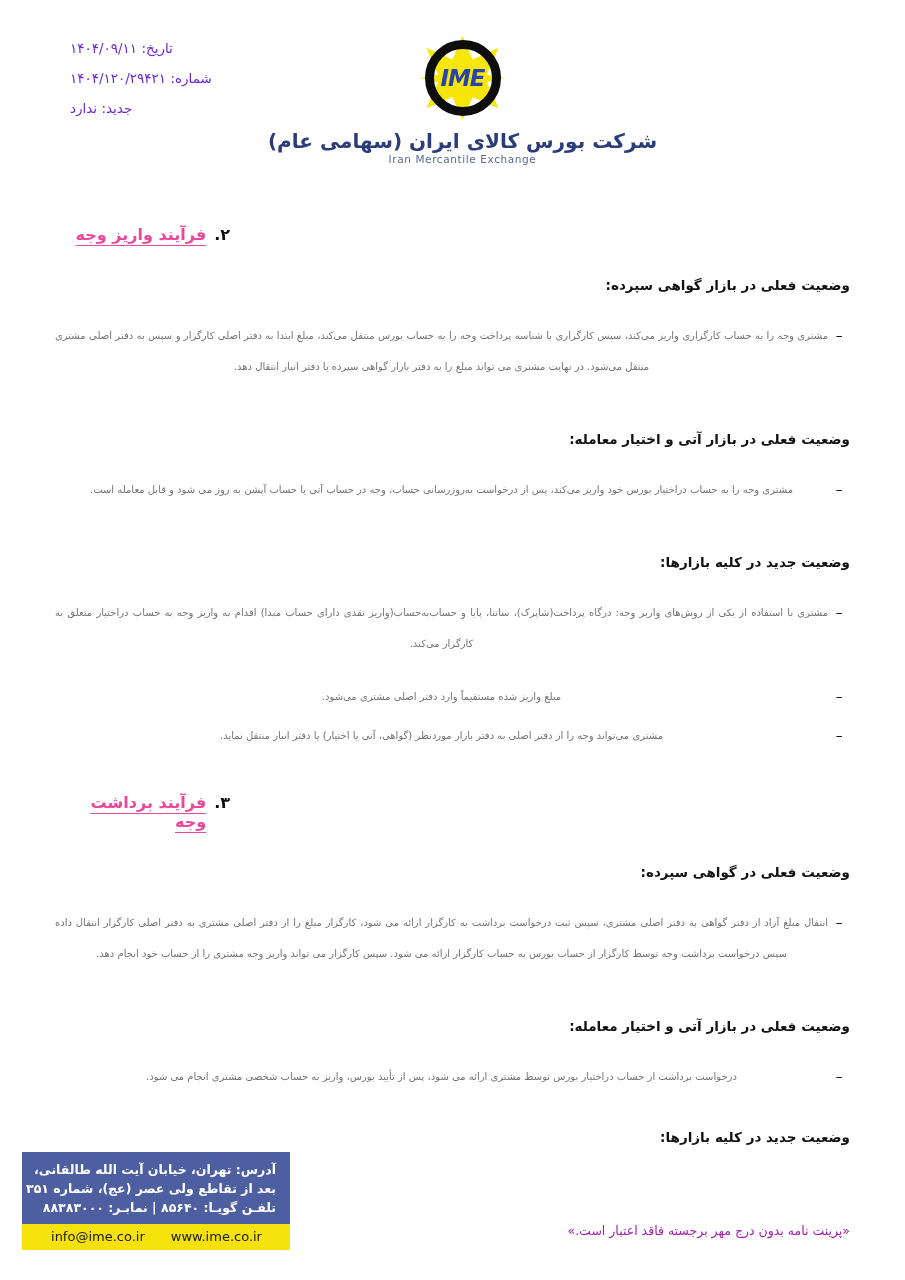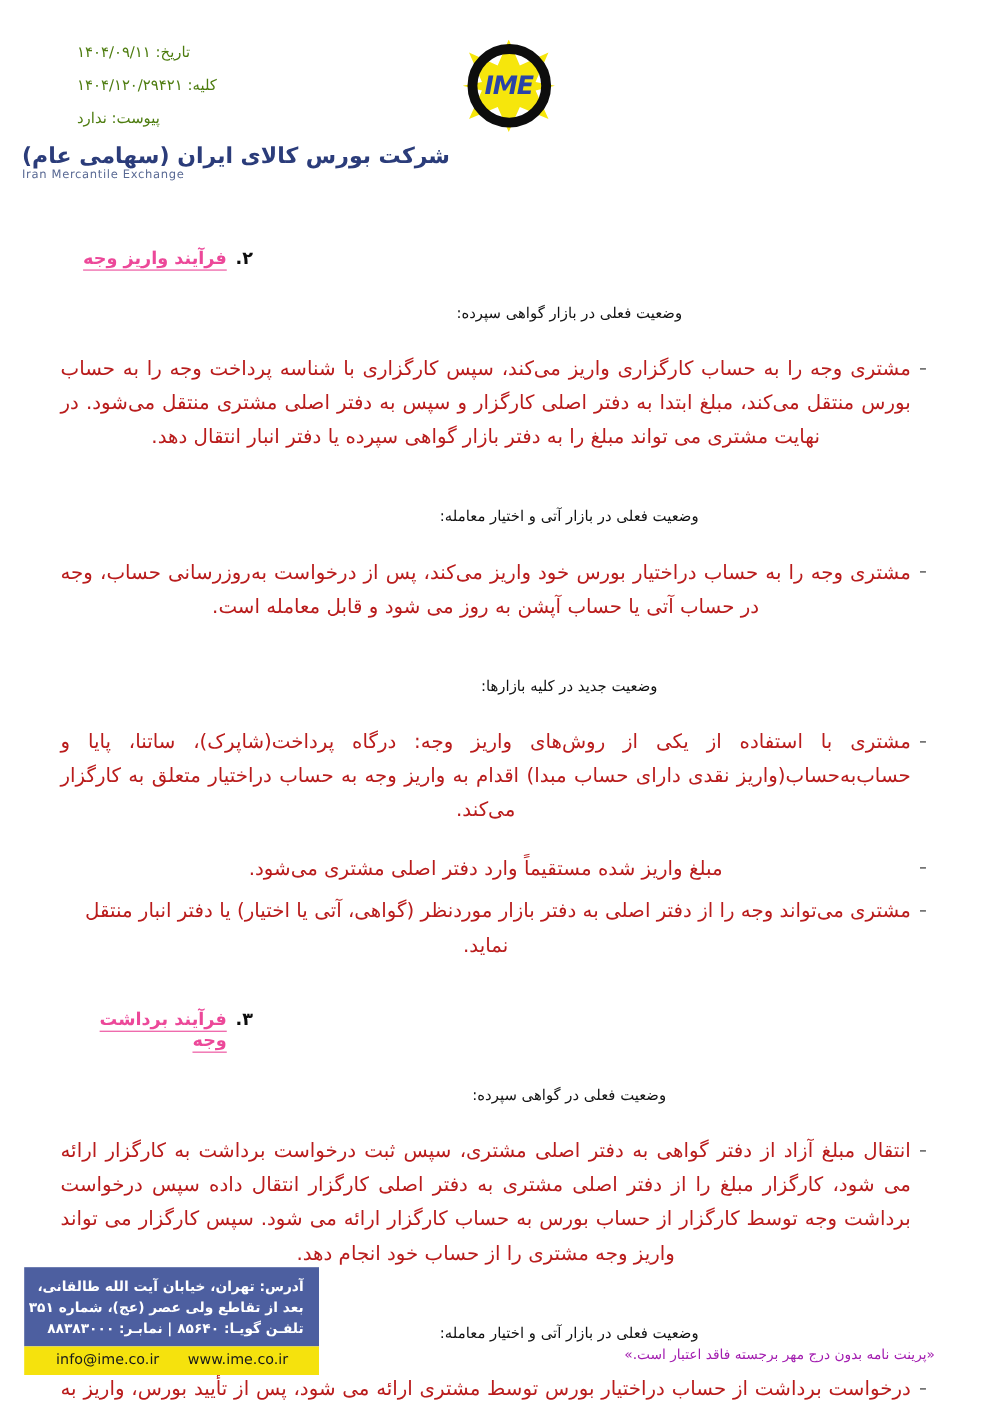--- a/index.html
+++ b/index.html
@@ -29,32 +29,32 @@
     position: absolute;
     top: 33px;
     left: 70px;
     width: 230px;
     text-align: left;
     direction: rtl;
   }
   .meta-line {
     font-size: 13.5px;
     line-height: 30px;
-    color: #4d7c0f;
+    color: #6d28d9;
     white-space: nowrap;
     text-align: left;
   }
   .meta-line .meta-value { font-weight: 400; }
 
   .logo-block {
     position: absolute;
     top: 32px;
     left: 0;
     width: 905px;
-    text-align: left;
+    text-align: center;
     pointer-events: none;
     padding-left: 20px;
   }
   .logo-mark {
     position: relative;
     width: 98px;
     height: 92px;
     margin: 0 auto 6px auto;
   }
   .logo-star {
@@ -143,47 +143,48 @@
     text-underline-offset: 5px;
     text-decoration-thickness: 1.3px;
   }
   .section-head.sec-2 { padding-right: 620px; }
   .section-head.sec-3 { padding-right: 620px; }
 
   .subhead {
     font-size: 13.5px;
     color: #121212;
     line-height: 26px;
-    text-align: center;
+    text-align: right;
     direction: rtl;
     margin: 0 0 22px 0;
     padding-left: 130px;
+    font-weight: bold;
   }
   .subhead.tight { margin-bottom: 18px; }
 
   .bullet {
     display: flex;
     flex-direction: row;
     direction: rtl;
     align-items: flex-start;
     margin: 0 0 22px 0;
   }
   .bullet .dash {
     flex: 0 0 auto;
     width: 22px;
     font-size: 13.5px;
     line-height: 31px;
     color: #111;
     text-align: center;
   }
   .bullet .btext {
     flex: 1 1 auto;
-    font-size: 18px;
+    font-size: 10px;
     line-height: 31px;
-    color: #b91c1c;
+    color: #737373;
     text-align: justify;
     text-align-last: center;
     direction: rtl;
   }
   .bullet.compact { margin-bottom: 8px; }
   .bullet.compact .btext { text-align-last: center; }
   .bullet.single .btext { text-align: right; text-align-last: center; }
 
   .gap-lg { height: 34px; }
   .gap-md { height: 22px; }
@@ -242,25 +243,25 @@
 <body>
 
 <div class="page">
 
   <div class="header-meta">
     <div class="meta-line">
       <span>تاریخ:</span>
       <span class="meta-value">۱۴۰۴/۰۹/۱۱</span>
     </div>
     <div class="meta-line">
-      <span>کلیه:</span>
+      <span>شماره:</span>
       <span class="meta-value">۱۴۰۴/۱۲۰/۲۹۴۲۱</span>
     </div>
     <div class="meta-line">
-      <span>پیوست:</span>
+      <span>جدید:</span>
       <span class="meta-value">ندارد</span>
     </div>
   </div>
 
   <div class="logo-block">
     <div class="logo-mark">
       <div class="logo-star"></div>
       <div class="logo-ring"></div>
       <div class="logo-ime">IME</div>
     </div>

